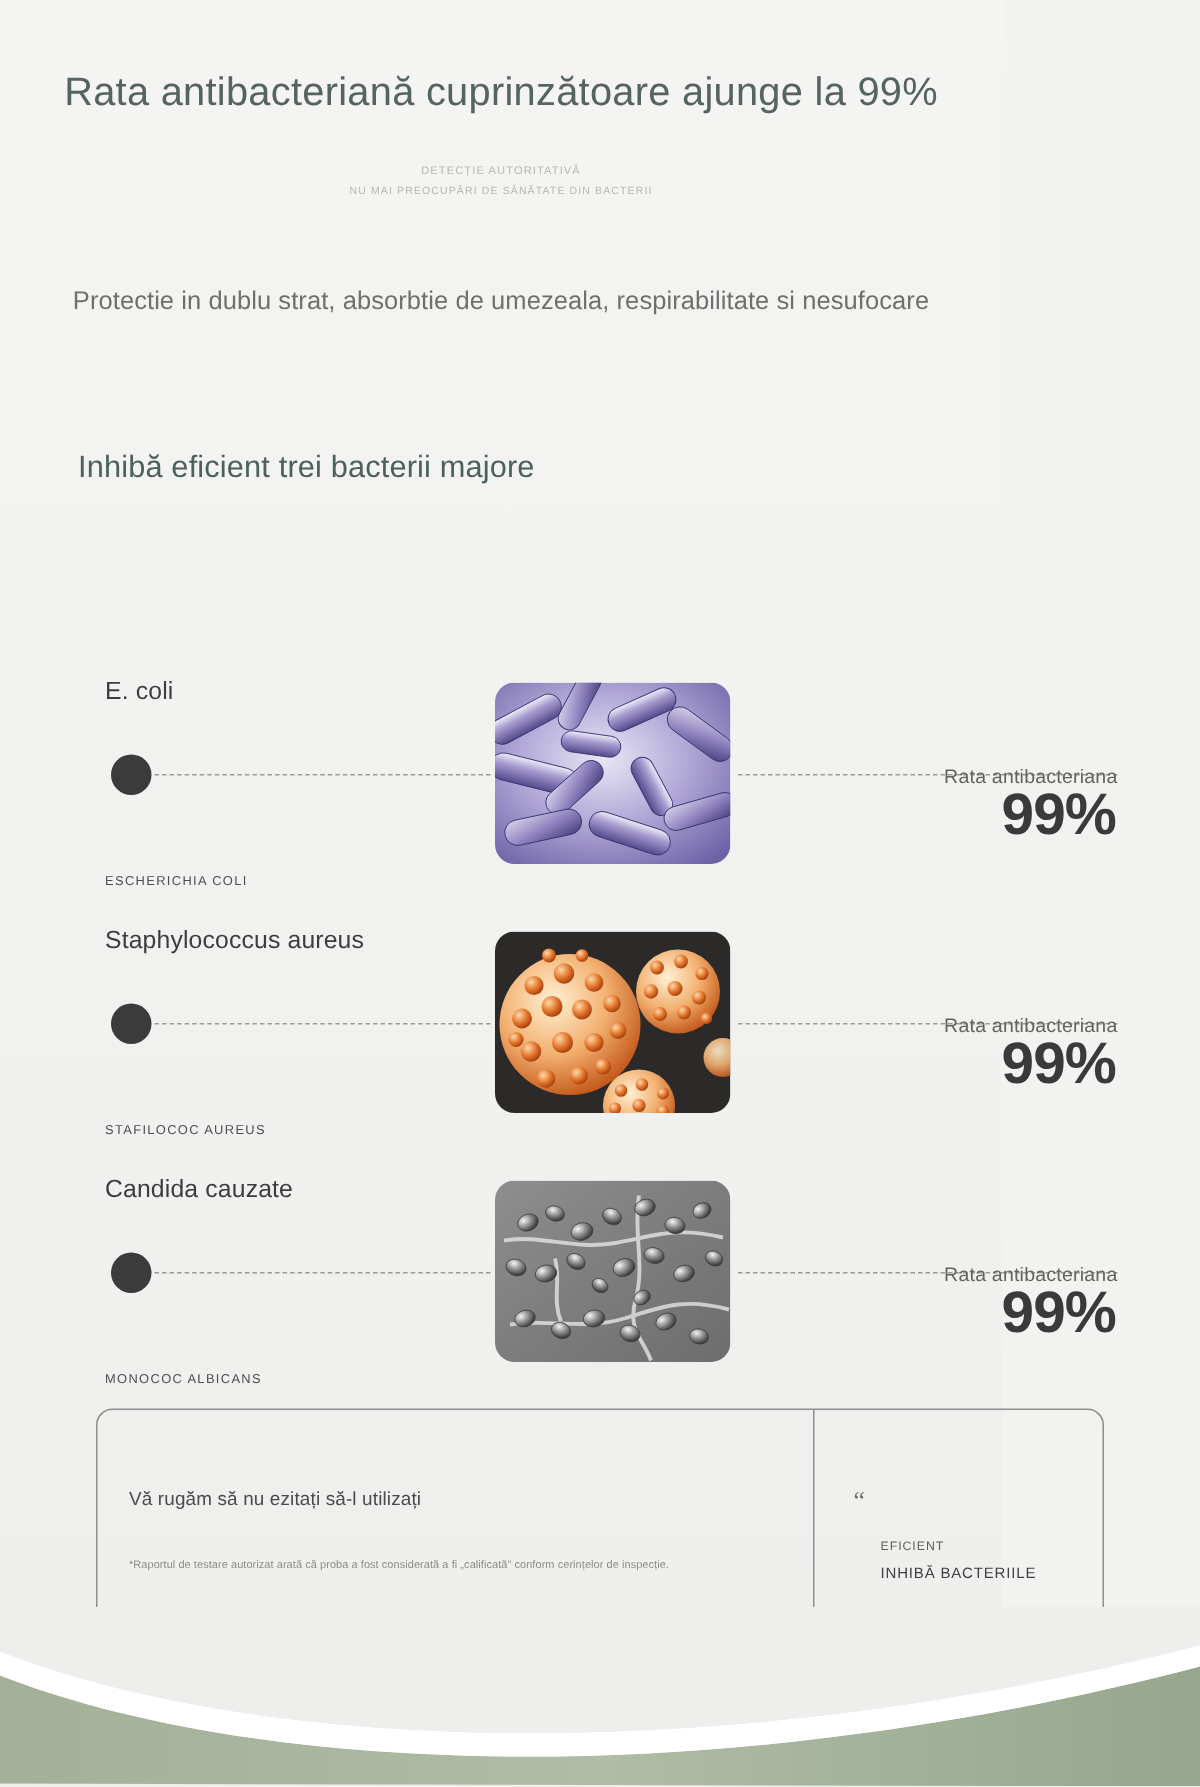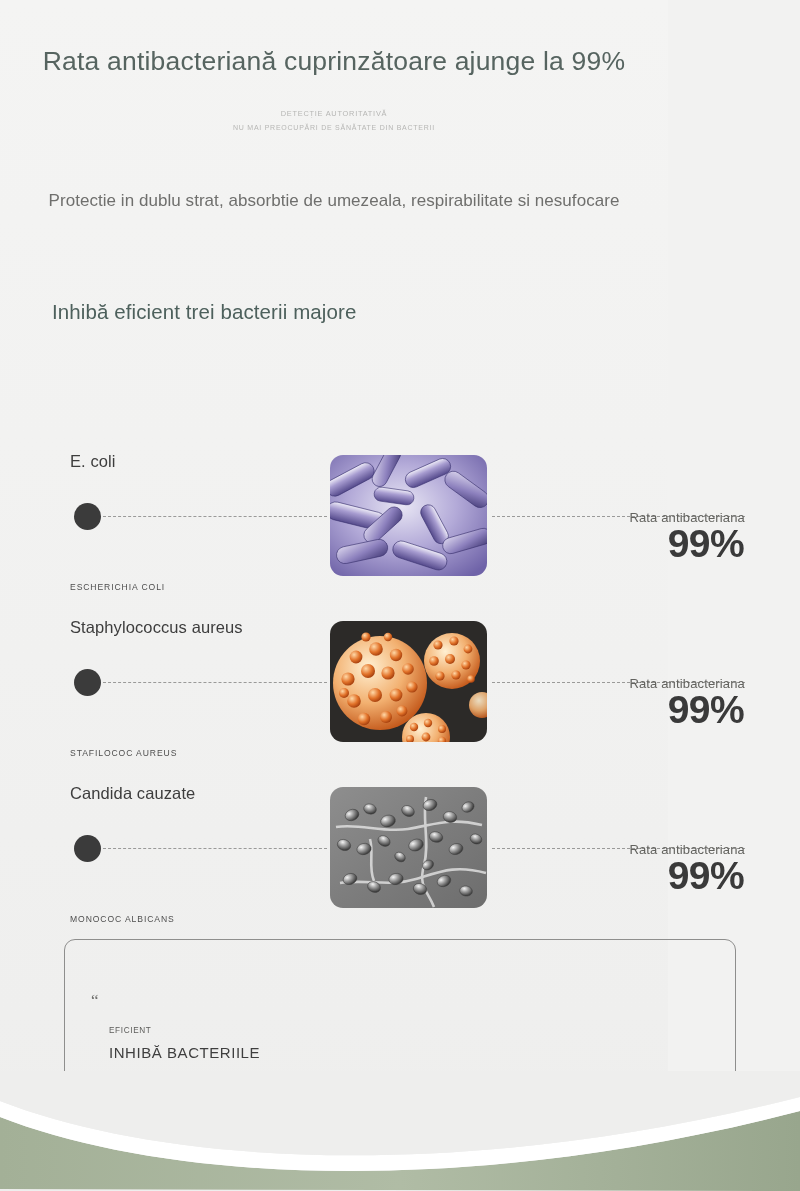--- a/index.html
+++ b/index.html
@@ -204,21 +204,21 @@
     top: 86px;
     font-size: 8.2px;
     color: #5c5c5a;
     letter-spacing: .65px;
     text-transform: uppercase;
   }
   .callout-claim {
     position: absolute;
     left: 44px;
     top: 104px;
-    font-size: 15px;
+    font-size: 10px;
     color: #3f3f3f;
     letter-spacing: .55px;
     text-transform: uppercase;
   }
 
   
   .footer-wave {
     position: absolute;
     left: 0; bottom: 0;
     width: 800px; height: 120px;
@@ -418,20 +418,24 @@
           </g>
         </svg>
       </div>
 
       <div class="rate-label">Rata antibacteriana</div>
       <div class="rate-value">99%</div>
     </div>
   </div>
 
   <div class="callout">
+    <div class="callout-left">
+      <div class="callout-title">Vă rugăm să nu ezitați să-l utilizați</div>
+      <div class="callout-note">*Raportul de testare autorizat arată că proba a fost considerată a fi „calificată" conform cerințelor de inspecție.</div>
+    </div>
     <div class="callout-right">
       <div class="quote-mark">“</div>
       <div class="callout-kicker">EFICIENT</div>
       <div class="callout-claim">INHIBĂ BACTERIILE</div>
     </div>
   </div>
 
   <div class="footer-wave">
     <svg viewBox="0 0 800 120" preserveAspectRatio="none" aria-hidden="true">
       <defs>

